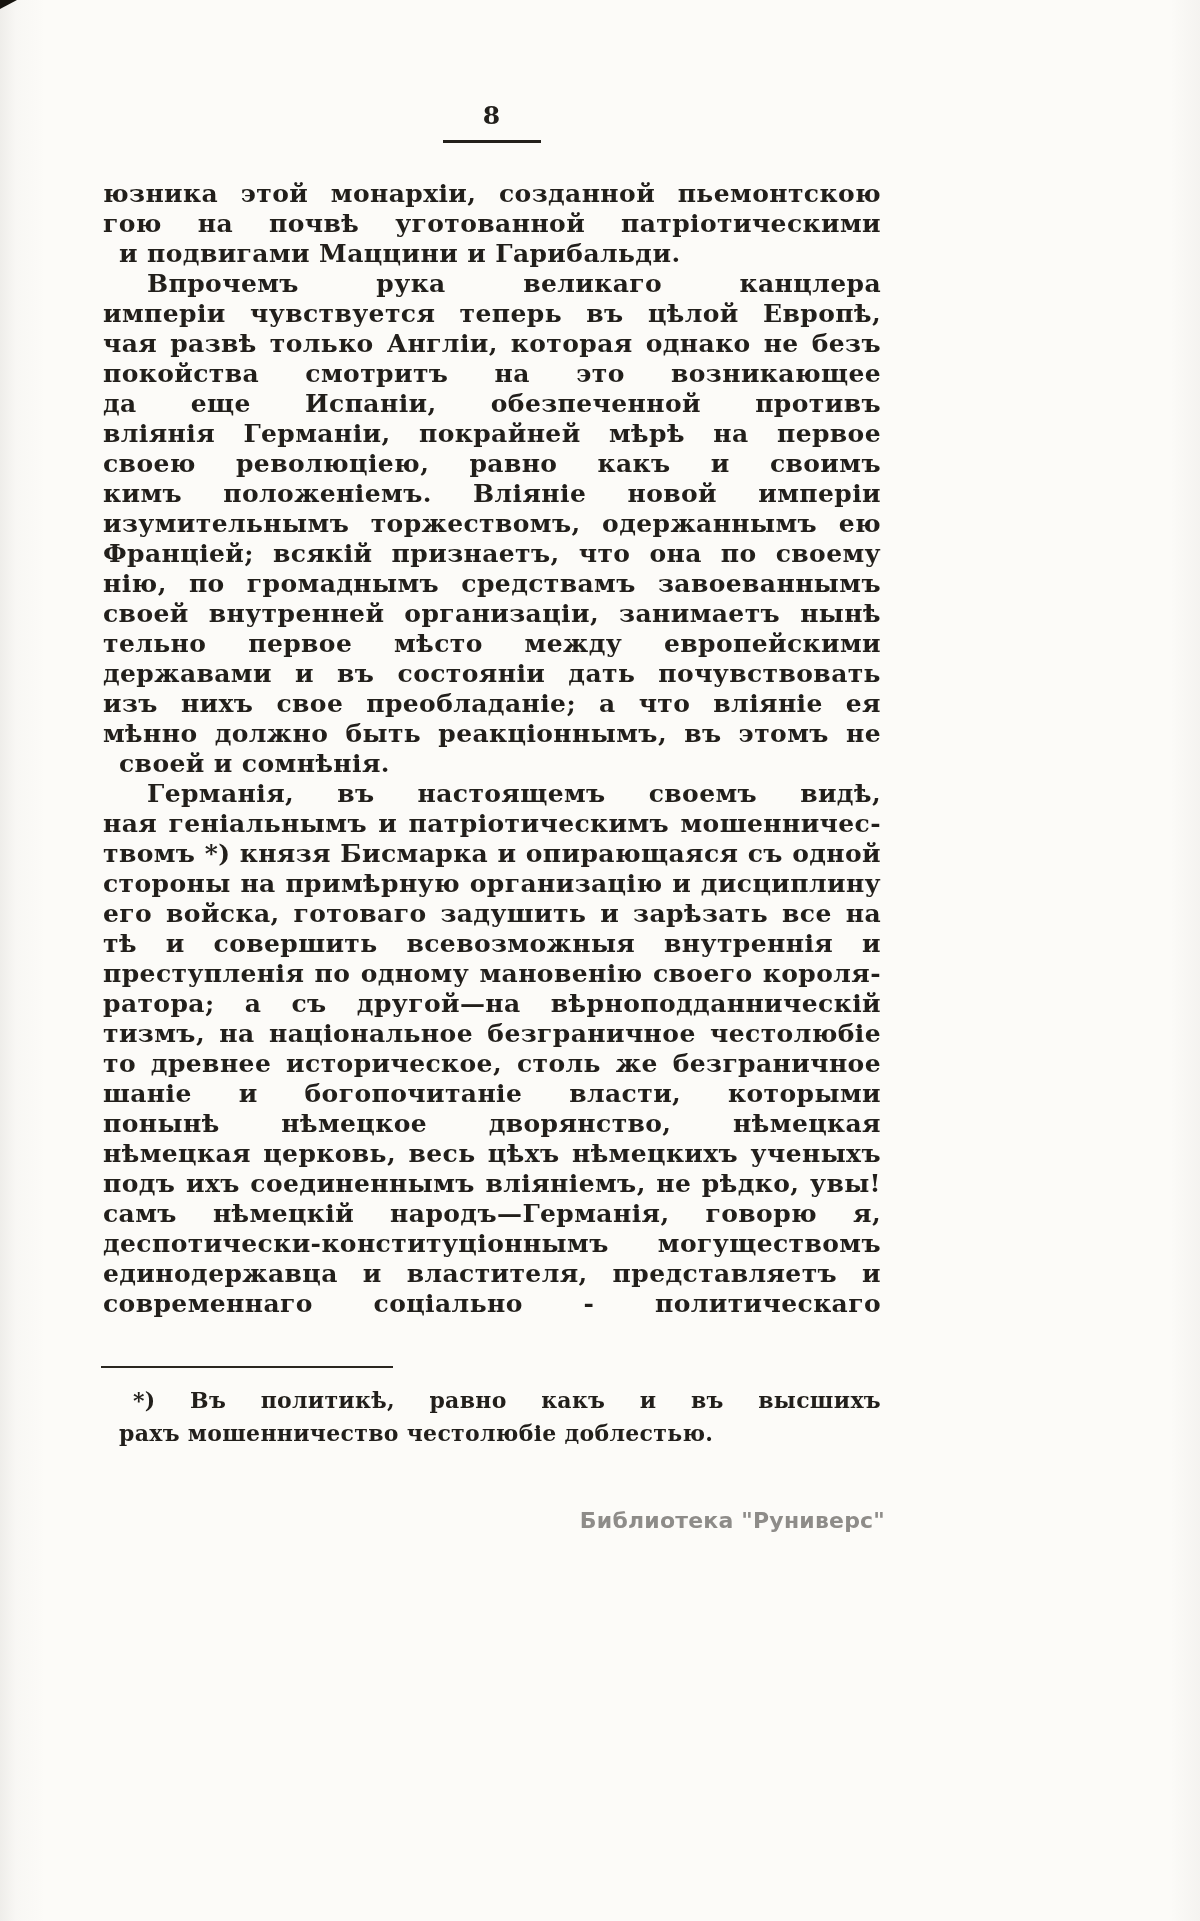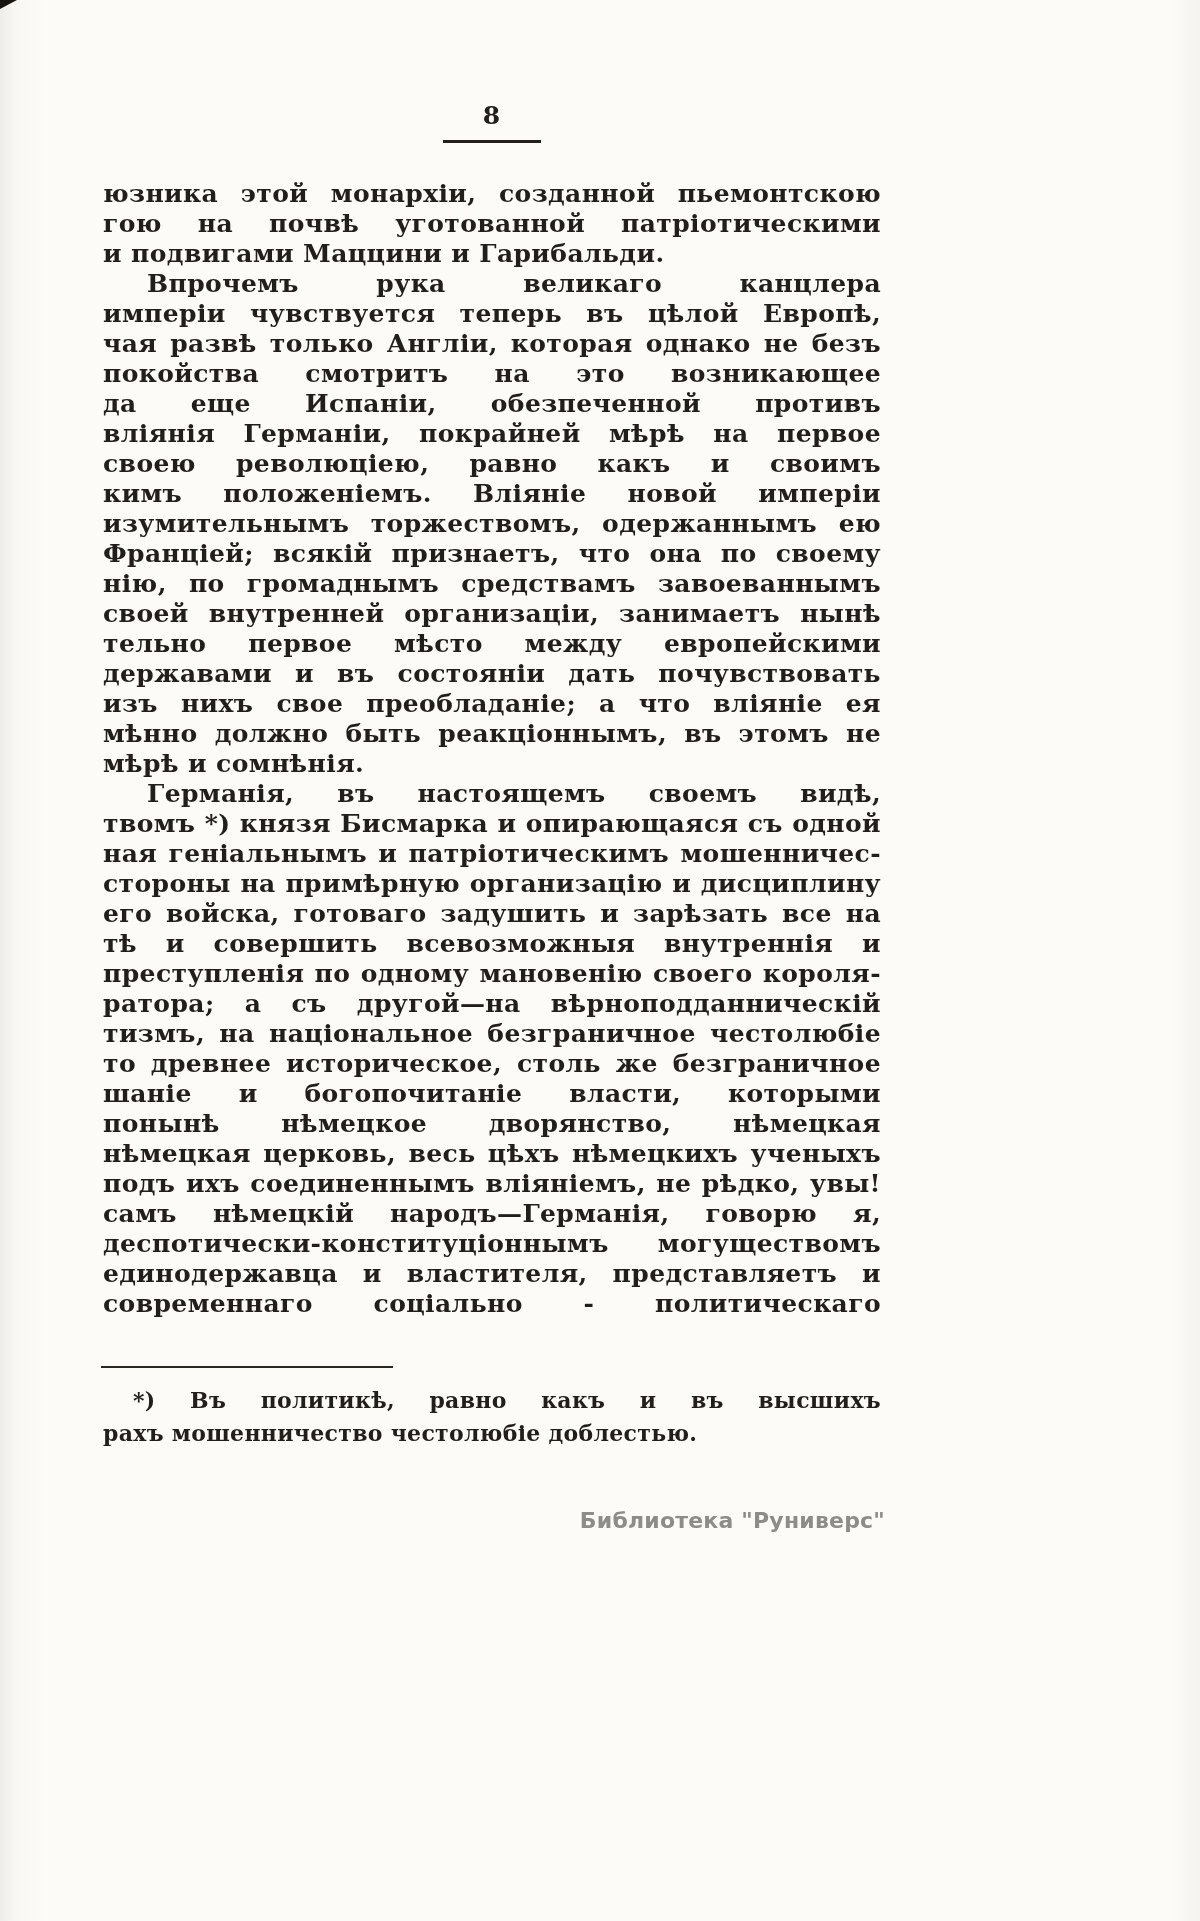--- a/index.html
+++ b/index.html
@@ -53,21 +53,21 @@
     font-size: 25px;
     line-height: 30px;
     height: 30px;
     overflow: hidden;
     font-weight: bold;
     letter-spacing: 0.4px;
     text-align: justify;
     text-align-last: justify;
   }
   .line.indent { padding-left: 44px; }
-  .line.last-left { text-align-last: left; }
+  .line.last-left { text-align-last: left; margin-left: 16px; }
 
   .footnote-rule {
     position: absolute;
     left: 101px; top: 1366px;
     width: 292px; height: 2px;
     background: #2a2620;
   }
 
   .footnote {
     position: absolute;
@@ -118,24 +118,24 @@
       <div class="line">своею революціею, равно какъ и своимъ географичес-</div>
       <div class="line">кимъ положеніемъ. Вліяніе новой имперіи объясняется</div>
       <div class="line">изумительнымъ торжествомъ, одержаннымъ ею надъ</div>
       <div class="line">Франціей; всякій признаетъ, что она по своему положе-</div>
       <div class="line">нію, по громаднымъ средствамъ завоеваннымъ ею, и по</div>
       <div class="line">своей внутренней организаціи, занимаетъ нынѣ рѣши-</div>
       <div class="line">тельно первое мѣсто между европейскими великими</div>
       <div class="line">державами и въ состояніи дать почувствовать каждой</div>
       <div class="line">изъ нихъ свое преобладаніе; а что вліяніе ея непре-</div>
       <div class="line">мѣнно должно быть реакціоннымъ, въ этомъ не можетъ</div>
-      <div class="line last-left">мѣрѣ и сомнѣнія.</div>
+      <div class="line last-left">своей и сомнѣнія.</div>
       <div class="line indent">Германія, въ настоящемъ своемъ видѣ, объединен-</div>
+      <div class="line">ная геніальнымъ и патріотическимъ мошенничес-</div>
       <div class="line">твомъ *) князя Бисмарка и опирающаяся съ одной</div>
-      <div class="line">ная геніальнымъ и патріотическимъ мошенничес-</div>
       <div class="line">стороны на примѣрную организацію и дисциплину сво-</div>
       <div class="line">его войска, готоваго задушить и зарѣзать все на свѣ-</div>
       <div class="line">тѣ и совершить всевозможныя внутреннія и внѣшнія</div>
       <div class="line">преступленія по одному мановенію своего короля-импе-</div>
       <div class="line">ратора; а съ другой—на вѣрноподданническій патріо-</div>
       <div class="line">тизмъ, на національное безграничное честолюбіе и на</div>
       <div class="line">то древнее историческое, столь же безграничное послу-</div>
       <div class="line">шаніе и богопочитаніе власти, которыми отличаются</div>
       <div class="line">понынѣ нѣмецкое дворянство, нѣмецкая бюрократія,</div>
       <div class="line">нѣмецкая церковь, весь цѣхъ нѣмецкихъ ученыхъ и,</div>

